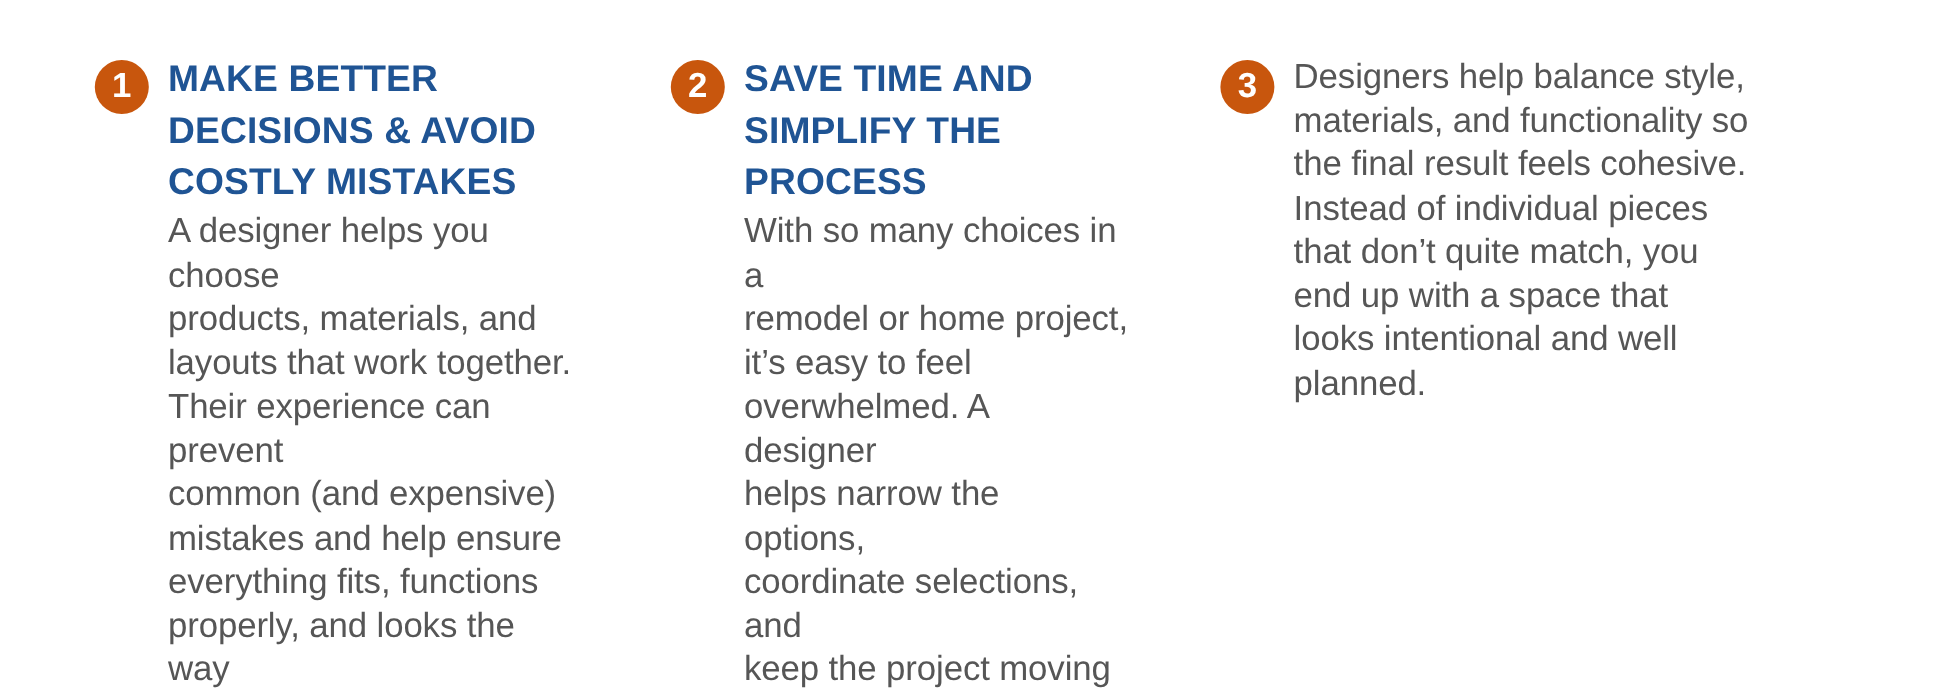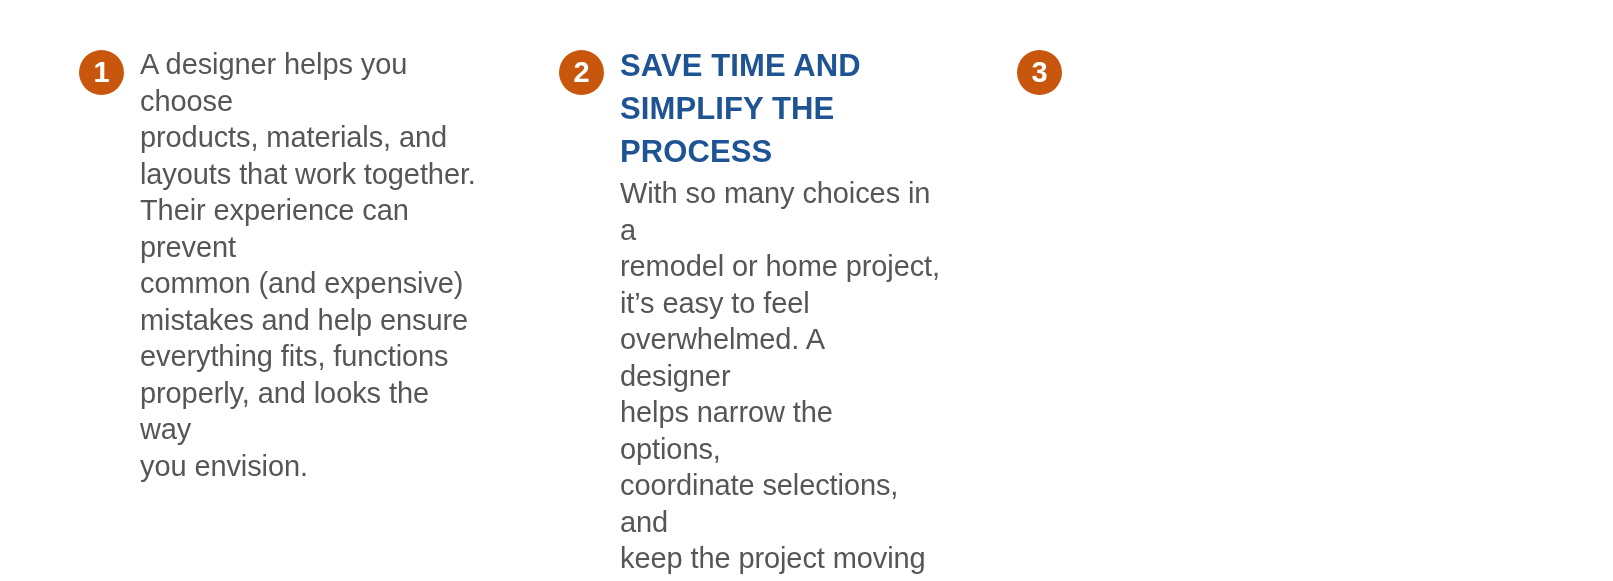--- a/index.html
+++ b/index.html
@@ -88,20 +88,23 @@
 </style>
 </head>
 <body>
 
 <div id="benefits-board">
   <div class="columns">
 
     <div class="benefit-column col-1">
       <div class="badge">1</div>
       <div class="benefit-body-wrap">
+        <h2 class="benefit-title">MAKE BETTER
+DECISIONS &amp; AVOID
+COSTLY MISTAKES</h2>
         <p class="benefit-text">A designer helps you choose
 products, materials, and
 layouts that work together.
 Their experience can prevent
 common (and expensive)
 mistakes and help ensure
 everything fits, functions
 properly, and looks the way
 you envision.</p>
       </div>
@@ -120,17 +123,25 @@
 helps narrow the options,
 coordinate selections, and
 keep the project moving
 forward more efficiently.</p>
       </div>
     </div>
 
     <div class="benefit-column col-3">
       <div class="badge">3</div>
       <div class="benefit-body-wrap">
+        <p class="benefit-text">Designers help balance style,
+materials, and functionality so
+the final result feels cohesive.
+Instead of individual pieces
+that don’t quite match, you
+end up with a space that
+looks intentional and well
+planned.</p>
       </div>
     </div>
 
   </div>
 </div>
 
 </body></html>

